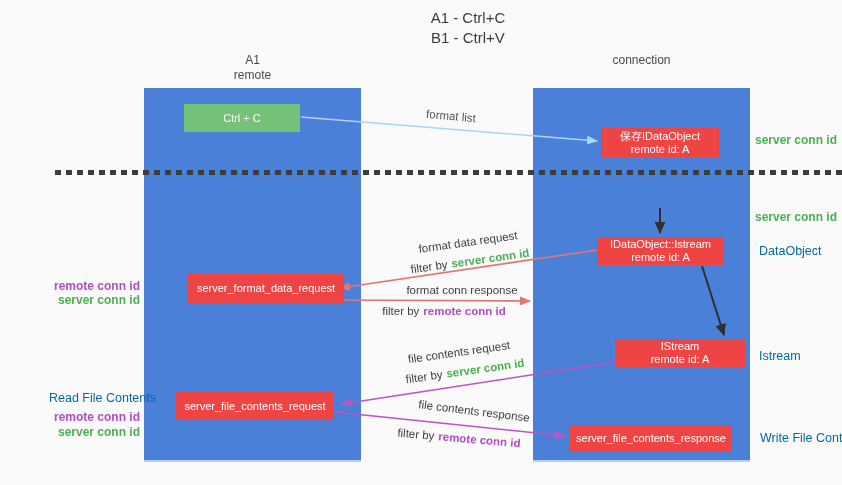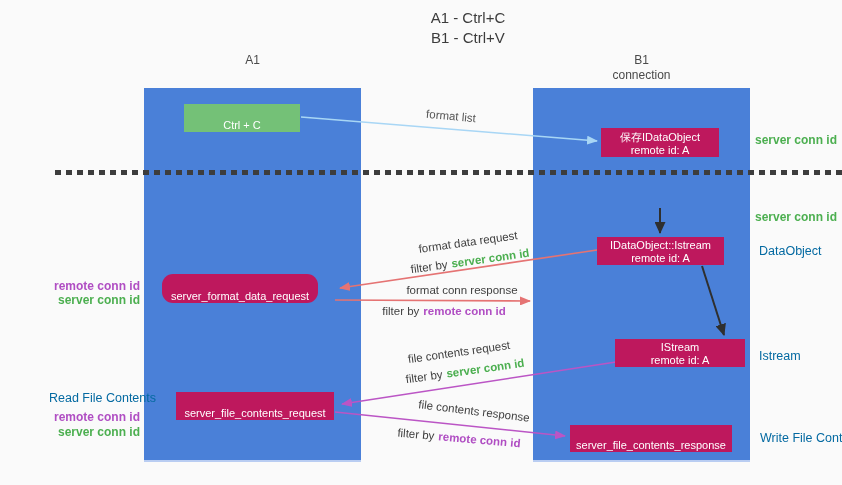--- a/index.html
+++ b/index.html
@@ -28,29 +28,29 @@
 
   
   .divider{position:absolute;left:8px;top:170px;width:818px;height:5px;z-index:3;
     background:repeating-linear-gradient(90deg,#3d3d3d 0 6px,transparent 6px 11px);}
 
   
   svg.arrows{position:absolute;left:0;top:0;z-index:4;}
 
   
   .node{position:absolute;z-index:5;display:flex;flex-direction:column;
-    align-items:center;justify-content:flex-end;color:#fff;text-align:center;
+    align-items:center;justify-content:center;color:#fff;text-align:center;
     font-size:11px;line-height:13px;white-space:nowrap;}
   .node.green{background:#74c177;}
-  .node.orange{background:#be185d;}
+  .node.orange{background:#ef4444;}
   .n-ctrlc{left:137px;top:104px;width:116px;height:28px;}
   .n-save{left:554px;top:128px;width:118px;height:29px;}
   .n-ctrlv{left:554px;top:180px;width:118px;height:27px;}
   .n-getdata{left:550px;top:237px;width:127px;height:28px;}
-  .n-freq{left:115px;top:274px;width:156px;height:29px;border-radius:11px;}
+  .n-freq{left:141px;top:274px;width:156px;height:29px;}
   .n-fresp{left:488px;top:288px;width:156px;height:27px;}
   .n-istream{left:568px;top:339px;width:130px;height:28px;}
   .n-fcreq{left:129px;top:392px;width:158px;height:28px;}
   .n-fcresp{left:523px;top:425px;width:162px;height:27px;}
 
   
   .albl{position:absolute;z-index:6;white-space:nowrap;font-size:11.5px;
     color:#3f3f3f;transform-origin:center;}
   .albl .kw{font-weight:700;margin-left:4px;}
   .kw.green{color:#4caf50;}
@@ -87,23 +87,23 @@
 
 <div class="stage">
 
   <div class="title">
     <div>A1 - Ctrl+C</div>
     <div>B1 - Ctrl+V</div>
   </div>
 
   <div class="lane-header left">
     <div>A1</div>
+    <div>remote</div>
   </div>
   <div class="lane-header right">
-    <div>B1</div>
     <div>connection</div>
   </div>
 
   <div class="lane left"></div>
   <div class="lane right"></div>
 
   <div class="divider"></div>
 
   <svg class="arrows" width="842" height="485">
     <defs>

